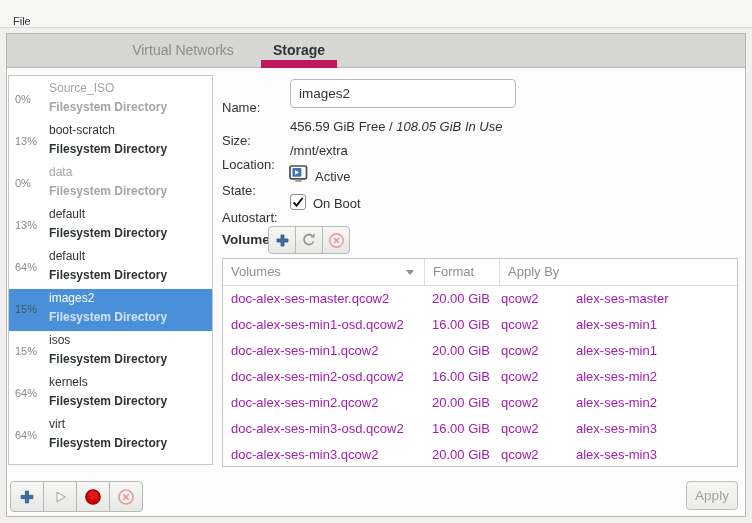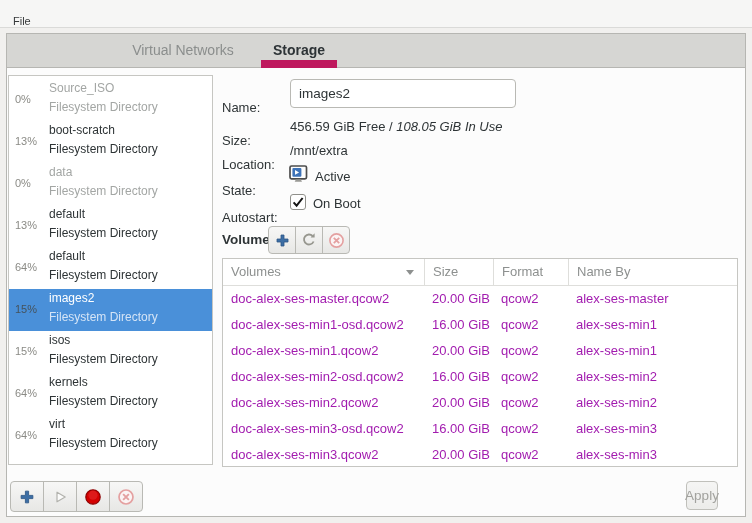--- a/index.html
+++ b/index.html
@@ -39,42 +39,42 @@
   .pool-list {
     position:absolute; left:8px; top:75px; width:205px; height:390px;
     background:#ffffff; border:1px solid #c6c6c2; padding-top:3px; overflow:hidden;
   }
   .pool-item { position:relative; height:42px; cursor:default; }
   .pool-item .pct {
     position:absolute; left:6px; top:14px; width:34px;
     font-size:11px; color:#8b8b86;
   }
   .pool-item .title { position:absolute; left:40px; top:2px; font-size:12px; color:#2e3436; white-space:nowrap; }
-  .pool-item .sub   { position:absolute; left:40px; top:21px; font-size:12px; color:#2e3436; white-space:nowrap; }
+  .pool-item .sub   { position:absolute; left:40px; top:21px; font-size:12px; color:#2e3436; white-space:nowrap;font-weight:bold; }
   .pool-item.inactive .title, .pool-item.inactive .sub { color:#a3a6a4; }
   .pool-item.selected { background:#4a90d9; }
   .pool-item.selected .title { color:#ffffff; }
   .pool-item.selected .sub { color:#d4e4f6; }
   .pool-item.selected .pct { color:#45525c; }
   
   .btn {
     display:inline-flex; align-items:center; justify-content:center;
     background:linear-gradient(#f7f7f6,#e7e7e5); border:1px solid #b9b9b4;
     cursor:default; vertical-align:top;
   }
   .btn-group { position:absolute; display:flex; }
   .btn-group .btn { border-radius:0; margin-left:-1px; }
   .btn-group .btn:first-child { border-radius:4px 0 0 4px; margin-left:0; }
   .btn-group .btn:last-child { border-radius:0 4px 4px 0; }
   .pool-toolbar { left:10px; top:481px; }
   .pool-toolbar .btn { width:34px; height:31px; }
   .vol-toolbar { left:268px; top:226px; }
   .vol-toolbar .btn { width:28px; height:28px; }
   .apply-btn {
-    position:absolute; left:686px; top:481px; width:32px; height:29px;
+    position:absolute; left:686px; top:481px; width:52px; height:29px;
     background:linear-gradient(#f5f5f4,#ececea); border:1px solid #c0c0bb;
     border-radius:4px; font-size:13.5px; color:#a2a29e;
     display:flex; align-items:center; justify-content:center; cursor:default;
   }
   
   .lbl { position:absolute; left:222px; color:#2e3436;margin-top:14px; }
   .val { position:absolute; left:290px; color:#2e3436; white-space:nowrap; }
   .name-input {
     position:absolute; left:290px; top:79px; width:226px; height:29px;
     border:1px solid #b9b9b4; border-radius:4px; background:#ffffff;
@@ -218,23 +218,22 @@
       <svg width="17" height="17" viewBox="0 0 17 17">
         <circle cx="8.5" cy="8.5" r="6.6" fill="#fbf4f4" stroke="#e4a0a0" stroke-width="1.6"></circle>
         <path d="M5.8 5.8l5.4 5.4M11.2 5.8l-5.4 5.4" stroke="#e4a0a0" stroke-width="1.8"></path>
       </svg>
     </span>
   </div>
 
   <div class="vol-table">
     <div class="vt-header">
       <div class="hc c0"><span>Volumes</span><span class="sort-arrow"></span></div>
-      <div class="hc c1">Size</div>
       <div class="hc c2">Format</div>
-      <div class="hc c3">Name By</div>
+      <div class="hc c3">Apply By</div>
     </div>
     <div class="vt-row">
       <div class="c c0">doc-alex-ses-master.qcow2</div>
       <div class="c c1">20.00 GiB</div>
       <div class="c c2">qcow2</div>
       <div class="c c3">alex-ses-master</div>
     </div>
     <div class="vt-row">
       <div class="c c0">doc-alex-ses-min1-osd.qcow2</div>
       <div class="c c1">16.00 GiB</div>

